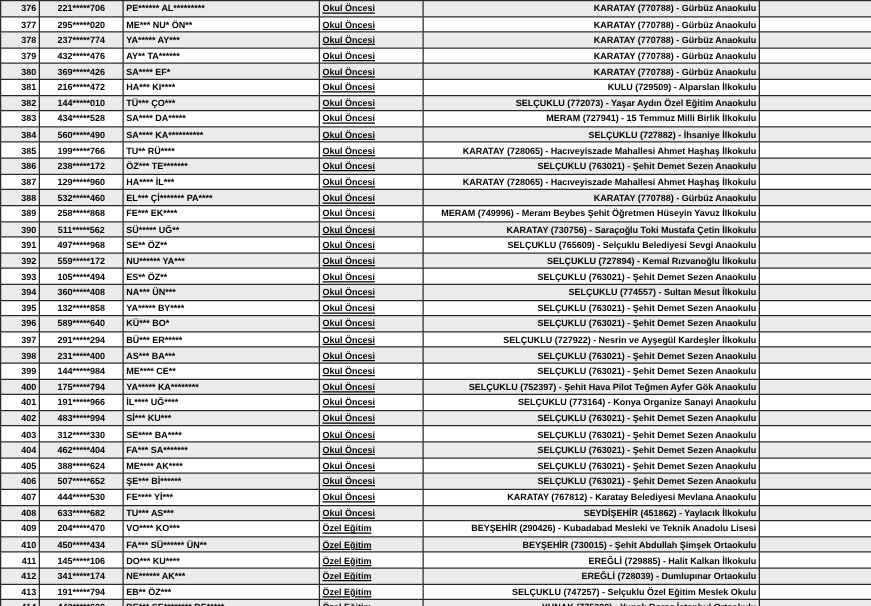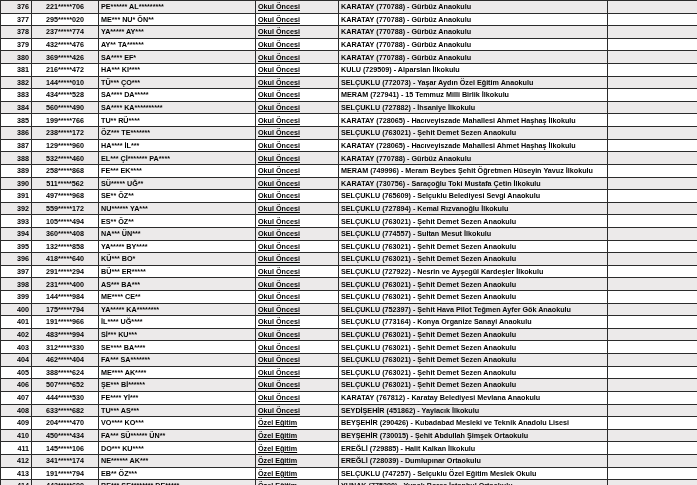--- a/index.html
+++ b/index.html
@@ -43,21 +43,21 @@
     width: 152px;
     text-align: left;
   }
   .col-level {
     width: 78px;
     text-align: left;
     text-decoration: underline;
   }
   .col-school {
     width: 264px;
-    text-align: left;
+    text-align: right;
     margin-top: 28px;
   }
   .col-score {
     width: 111px;
     text-align: right;
     padding-right: 4px;
   }
   tr.shade td {
     background: #eceaea;
   }
@@ -225,21 +225,21 @@
       <tr class="plain">
         <td class="col-rank">395</td>
         <td class="col-id">132*****858</td>
         <td class="col-name">YA***** BY****</td>
         <td class="col-level">Okul Öncesi</td>
         <td class="col-school">SELÇUKLU (763021) - Şehit Demet Sezen Anaokulu</td>
         <td class="col-score">197</td>
       </tr>
       <tr class="shade">
         <td class="col-rank">396</td>
-        <td class="col-id">418*****640</td>
+        <td class="col-id">589*****640</td>
         <td class="col-name">KÜ*** BO*</td>
         <td class="col-level">Okul Öncesi</td>
         <td class="col-school">SELÇUKLU (763021) - Şehit Demet Sezen Anaokulu</td>
         <td class="col-score">192</td>
       </tr>
       <tr class="plain">
         <td class="col-rank">397</td>
         <td class="col-id">291*****294</td>
         <td class="col-name">BÜ*** ER*****</td>
         <td class="col-level">Okul Öncesi</td>

